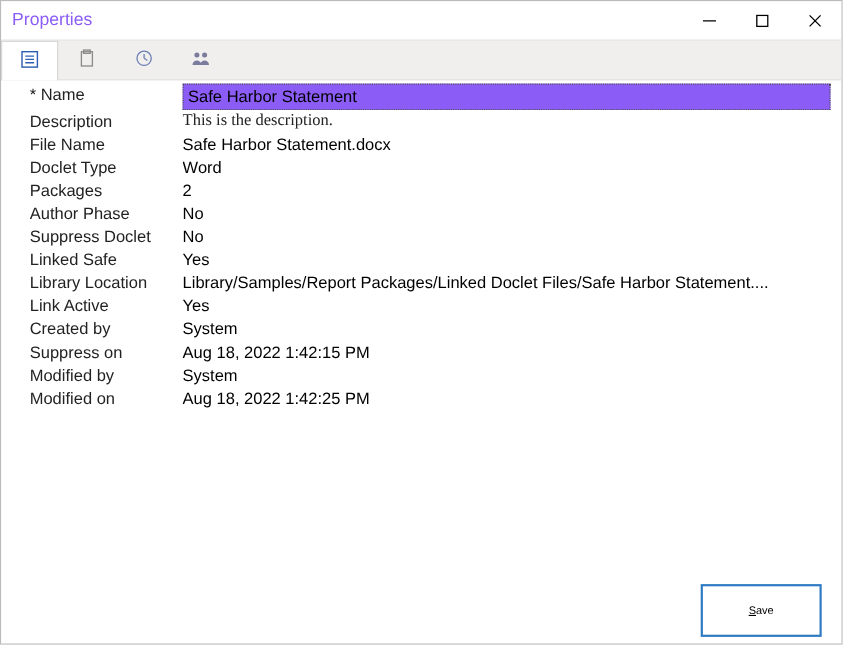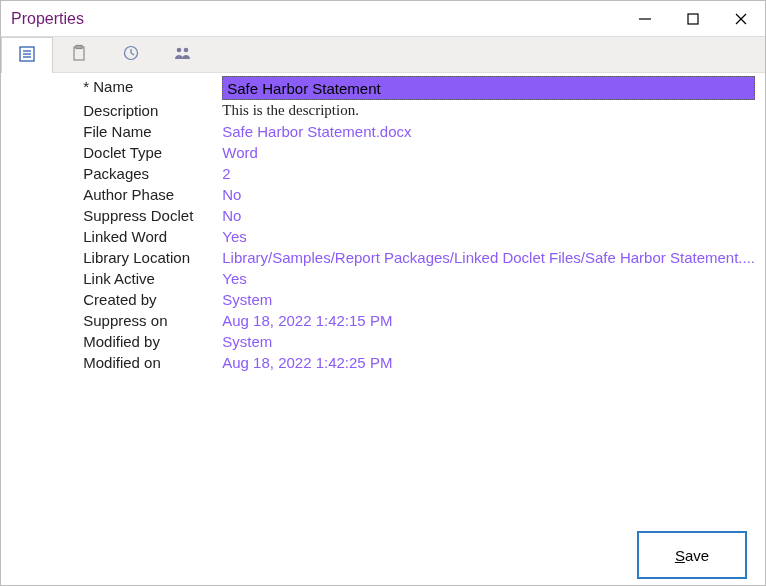--- a/index.html
+++ b/index.html
@@ -18,21 +18,21 @@
   .titlebar {
     height: 36px;
     display: flex;
     align-items: center;
     padding-left: 10px;
     border-bottom: 1px solid #ddd;
   }
   .title-text {
     flex: 1;
     font-size: 16px;
-    color: #701a75;
+    color: #8b5cf6;
   }
   .win-btn {
     width: 48px;
     height: 36px;
     display: flex;
     align-items: center;
     justify-content: center;
     color: #222;
   }
   .win-btn svg { display: block; }
@@ -58,36 +58,35 @@
     border-left: 1px solid #d0d0d0;
     margin-bottom:-1px;
     color:#2f5fb3;
   }
   .content {
     flex: 1;
     padding: 3px 10px 10px 26px;
     overflow: hidden;
     display:flex;
     flex-direction:column;
-    align-items:flex-end;
   }
   .propgrid {
     display: grid;
     grid-template-columns: 135px 1fr;
     column-gap: 4px;
   }
   .label {
     font-size: 15px;
     color: #222;
     padding: 2px 0;
     white-space: nowrap;
   }
   .value {
     font-size: 15px;
-    color: #8b5cf6;
+    color: #000000;
     padding: 2px 0;
     white-space: nowrap;
     overflow: hidden;
     text-overflow: ellipsis;
   }
   .value.editable {
     color: #222;
     font-family: Liberation Serif, serif;
   }
   .name-input {
@@ -105,21 +104,21 @@
     align-items: center;
     justify-content: flex-end;
     gap: 12px;
     padding: 0 18px 10px 18px;
   }
   .btn {
     min-width: 110px;
     height: 48px;
     background: #e9e9e9;
     border: 1px solid #b8b8b8;
-    font-size: 15px;
+    font-size: 10px;
     font-family: inherit;
     display:flex;
     align-items:center;
     justify-content:center;
     cursor: pointer;
   }
   .btn.primary {
     background: #fff;
     border: 2px solid #2f7bc3;
   }
@@ -205,21 +204,21 @@
 
     <div class="label">Packages</div>
     <div class="value">2</div>
 
     <div class="label">Author Phase</div>
     <div class="value">No</div>
 
     <div class="label">Suppress Doclet</div>
     <div class="value">No</div>
 
-    <div class="label">Linked Word</div>
+    <div class="label">Linked Safe</div>
     <div class="value">Yes</div>
 
     <div class="label">Library Location</div>
     <div class="value">Library/Samples/Report Packages/Linked Doclet Files/Safe Harbor Statement....</div>
 
     <div class="label">Link Active</div>
     <div class="value">Yes</div>
 
     <div class="label">Created by</div>
     <div class="value">System</div>

